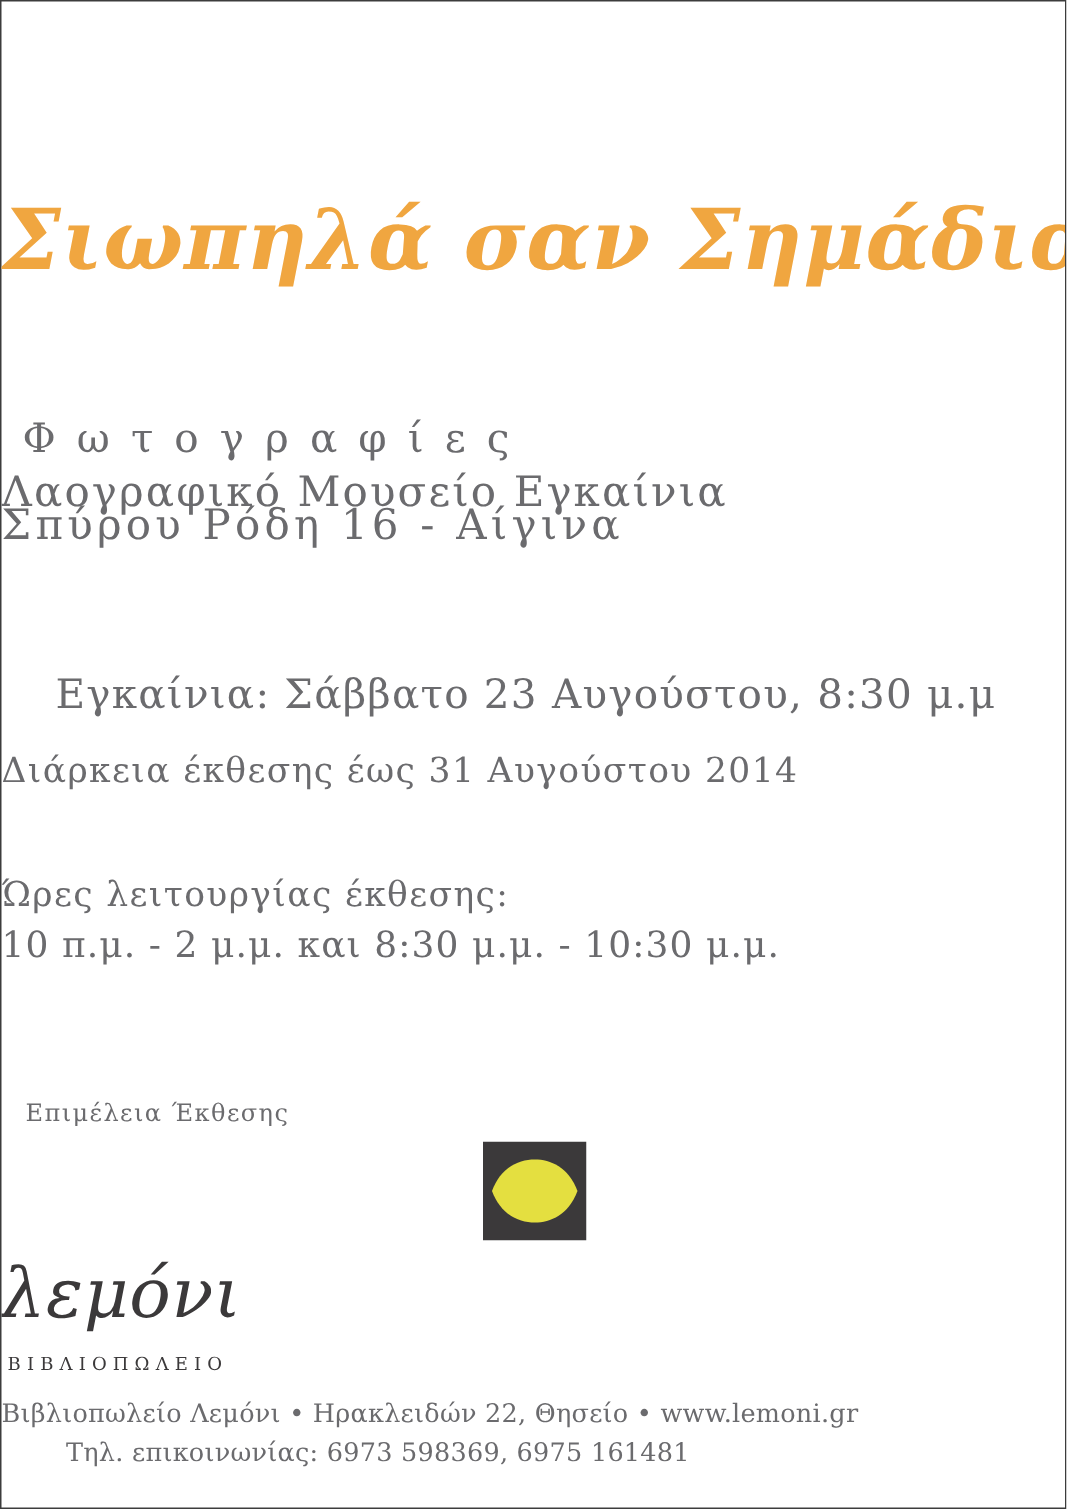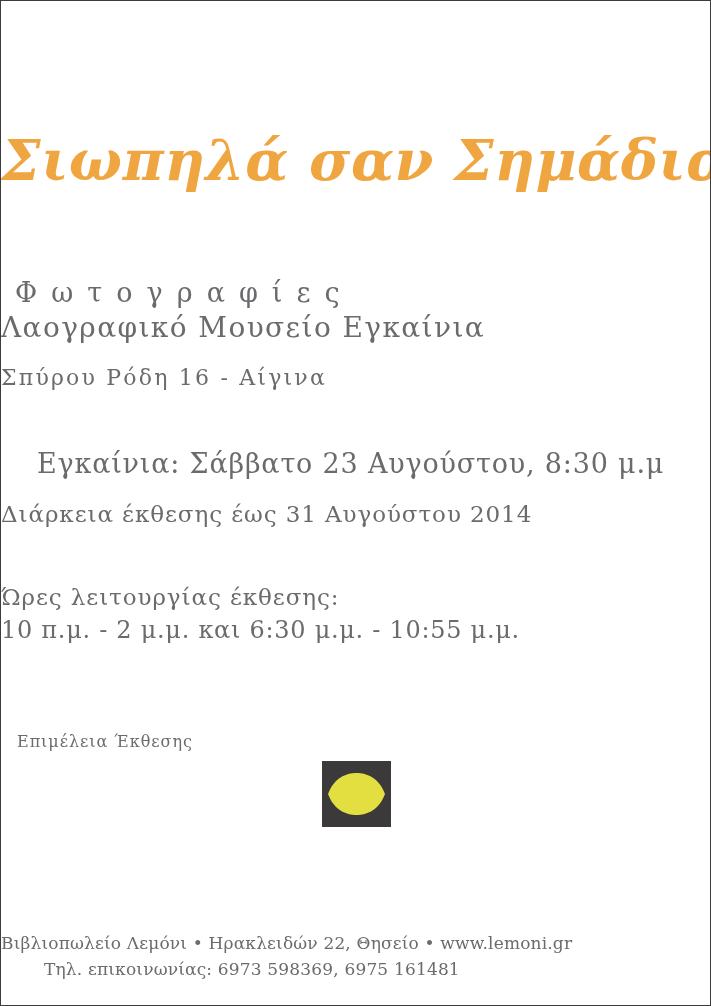--- a/index.html
+++ b/index.html
@@ -39,22 +39,22 @@
     letter-spacing: 0.52em;
     text-indent: 0.52em;
     margin-top: 46px;
   }
   .venue-name {
     top: 310px;
     font-size: 28px;
     letter-spacing: 0.05em;
   }
   .venue-address {
-    top: 364px;
-    font-size: 22px;
+    top: 332px;
+    font-size: 28px;
     letter-spacing: 0.10em;
   }
   .opening {
     top: 447px;
     font-size: 27px;
     letter-spacing: 0.03em;
     padding-left: 36px;
   }
   .duration {
     top: 500px;
@@ -123,28 +123,30 @@
   <div class="line venue-name">Λαογραφικό Μουσείο Εγκαίνια</div>
 
   <div class="line venue-address">Σπύρου Ρόδη 16 - Αίγινα</div>
 
   <div class="line opening">Εγκαίνια: Σάββατο 23 Αυγούστου, 8:30 μ.μ</div>
 
   <div class="line duration">Διάρκεια έκθεσης έως 31 Αυγούστου 2014</div>
 
   <div class="line hours-label">Ώρες λειτουργίας έκθεσης:</div>
 
-  <div class="line hours">10 π.μ. - 2 μ.μ. και 6:30 μ.μ. - 10:55 μ.μ.</div>
+  <div class="line hours">10 π.μ. - 2 μ.μ. και 8:30 μ.μ. - 10:30 μ.μ.</div>
 
   <div class="line curation">Επιμέλεια Έκθεσης</div>
 
   <svg class="logo-svg" viewBox="0 0 69 66">
     <rect x="0" y="0" width="69" height="66" fill="#3b393a"></rect>
     <path d="M6,33 C12,17 24,12 34.5,12 C45,12 57,17 63,33 C57,49 45,54 34.5,54 C24,54 12,49 6,33 Z" fill="#e4df40"></path>
   </svg>
 
+  <div class="line wordmark">λεμόνι</div>
 
+  <div class="line bookstore">ΒΙΒΛΙΟΠΩΛΕΙΟ</div>
 
   <div class="line footer1">Βιβλιοπωλείο Λεμόνι • Ηρακλειδών 22, Θησείο • www.lemoni.gr</div>
 
   <div class="line footer2">Τηλ. επικοινωνίας: 6973 598369, 6975 161481</div>
 
 </div>
 
 </body></html>

